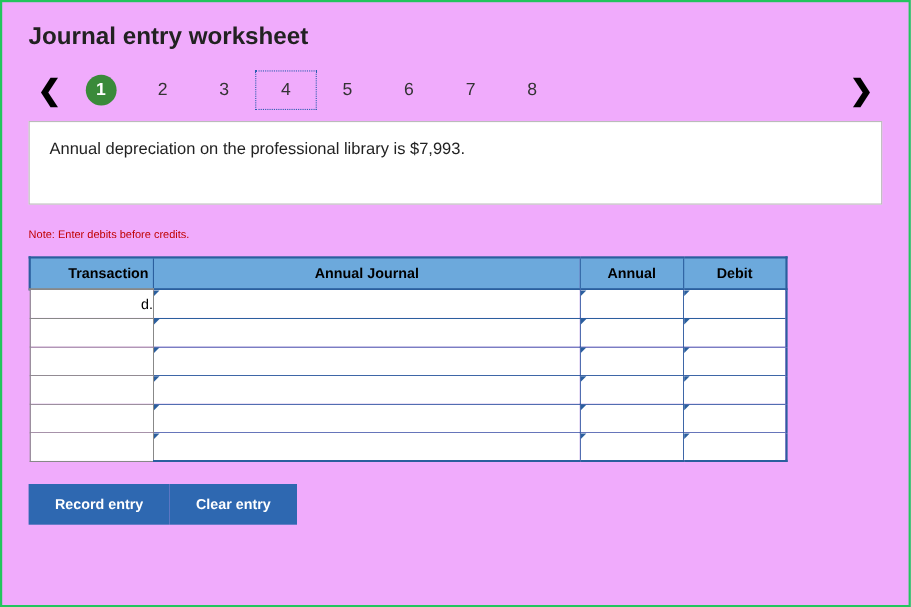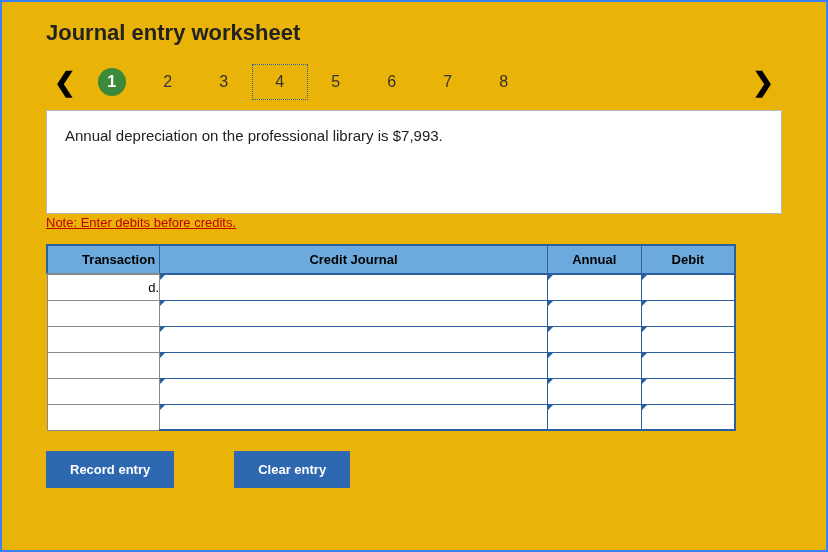--- a/index.html
+++ b/index.html
@@ -3,23 +3,23 @@
 <meta charset="utf-8">
 <style>
 * { box-sizing: border-box; margin: 0; padding: 0; }
 body {
   font-family: Verdana, Geneva, sans-serif;
   background: #fff;
 }
 .container {
   width: 828px;
   height: 552px;
-  border: 2px solid #3b82f6;
-  background: #eab308;
-  padding: 18px 44px;
+  border: 2px solid #22c55e;
+  background: #f0abfc;
+  padding: 18px 24px;
   position: relative;
 }
 .title {
   font-size: 22px;
   font-weight: bold;
   color: #222;
   margin-bottom: 18px;
 }
 .pager {
   display: flex;
@@ -60,28 +60,27 @@
 }
 .pager .step.selected {
   border: 1px dotted #2a5db0;
 }
 .prompt-box {
   background: #fff;
   border: 1px solid #bbb;
   padding: 16px 18px;
   font-size: 15px;
   color: #222;
-  height: 104px;
-  margin-bottom: 1px;
+  height: 76px;
+  margin-bottom: 22px;
 }
 .note {
   color: #c00000;
-  font-size: 13px;
+  font-size: 10px;
   margin-bottom: 14px;
-  text-decoration: underline;
 }
 .journal {
   border-collapse: collapse;
   width: 690px;
 }
 .journal th {
   background: #6ca9dc;
   border: 1px solid #2b5f9e;
   border-top: 2px solid #2b5f9e;
   border-bottom: 2px solid #2b5f9e;
@@ -130,21 +129,21 @@
 .btn {
   background: #2e68b1;
   color: #fff;
   border: none;
   font-size: 13px;
   font-weight: bold;
   padding: 11px 24px;
   cursor: pointer;
   font-family: inherit;
 }
-.btn + .btn { margin-left: 60px; }
+.btn + .btn { }
 .btn.right { margin-left: auto; }
 </style>
 </head>
 <body>
 
 <div class="container">
   <div class="title">Journal entry worksheet</div>
 
   <div class="pager">
     <span class="arrow">❮</span>
@@ -178,21 +177,21 @@
   <div class="prompt-box">
     <span>Annual depreciation on the professional library is $7,993.</span>
   </div>
 
   <div class="note">Note: Enter debits before credits.</div>
 
   <table class="journal">
     <thead>
       <tr>
         <th class="col-trans">Transaction</th>
-        <th class="col-gj">Credit Journal</th>
+        <th class="col-gj">Annual Journal</th>
         <th class="col-debit">Annual</th>
         <th class="col-credit">Debit</th>
       </tr>
     </thead>
     <tbody>
       <tr>
         <td class="col-trans">d.</td>
         <td class="col-gj tick"></td>
         <td class="col-debit tick"></td>
         <td class="col-credit tick"></td>

